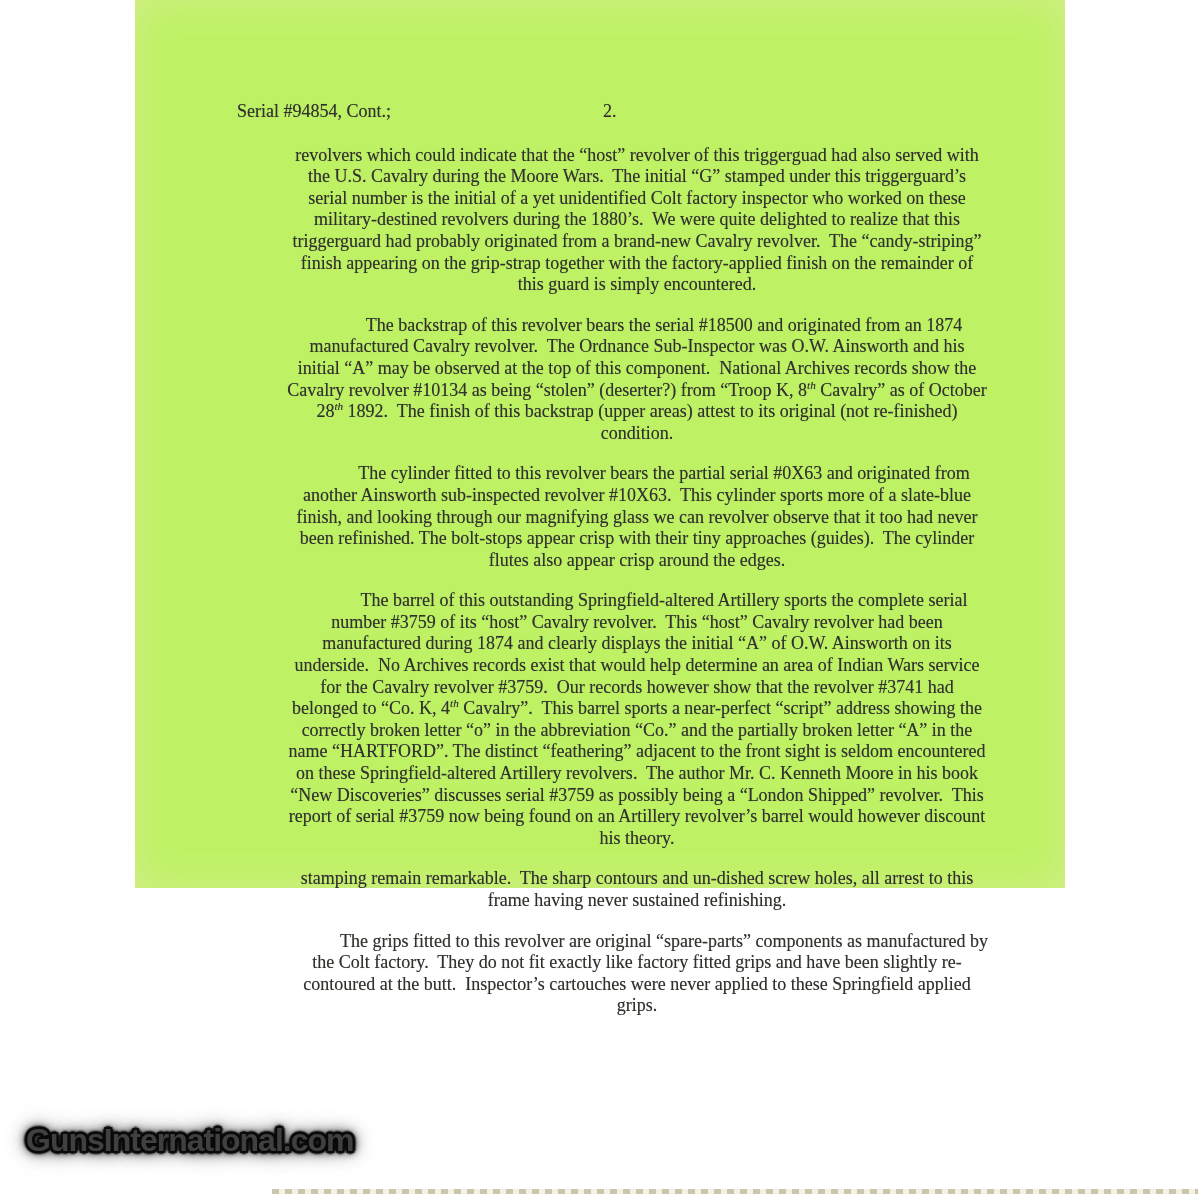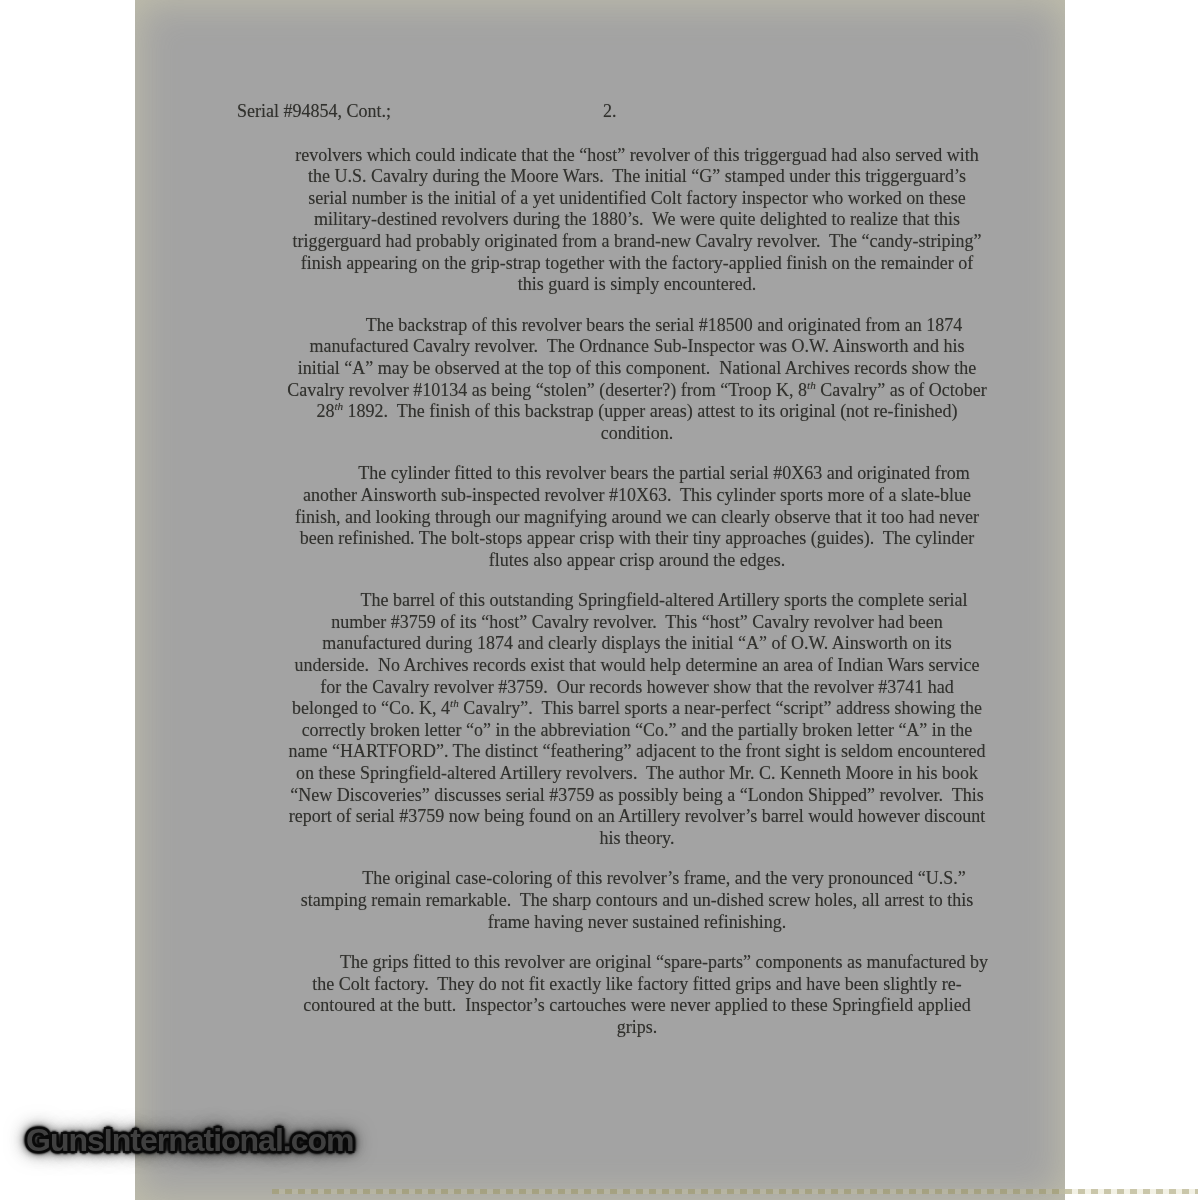--- a/index.html
+++ b/index.html
@@ -15,22 +15,22 @@
     position: relative;
     width: 1200px;
     height: 1200px;
     background: #ffffff;
   }
   .paper {
     position: absolute;
     left: 135px;
     top: 0;
     width: 930px;
-    height: 1200px;
-    background: #a3a3a3;
+    height: 888px;
+    background: #bef264;
     box-shadow: inset 0 0 40px rgba(235, 230, 185, 0.45);
   }
   .content {
     position: absolute;
     left: 102px;  
     top: 101px;
     width: 800px;
     color: #31312e;
     font-size: 18px;
     line-height: 21.6px;
@@ -117,42 +117,41 @@
           <div class="line">manufactured Cavalry revolver.  The Ordnance Sub-Inspector was O.W. Ainsworth and his</div>
           <div class="line">initial “A” may be observed at the top of this component.  National Archives records show the</div>
           <div class="line">Cavalry revolver #10134 as being “stolen” (deserter?) from “Troop K, 8<sup>th</sup> Cavalry” as of October</div>
           <div class="line">28<sup>th</sup> 1892.  The finish of this backstrap (upper areas) attest to its original (not re-finished)</div>
           <div class="line">condition.</div>
         </div>
 
       <div class="paragraph">
           <div class="line">   The cylinder fitted to this revolver bears the partial serial #0X63 and originated from</div>
           <div class="line">another Ainsworth sub-inspected revolver #10X63.  This cylinder sports more of a slate-blue</div>
-          <div class="line">finish, and looking through our magnifying around we can clearly observe that it too had never</div>
+          <div class="line">finish, and looking through our magnifying glass we can revolver observe that it too had never</div>
           <div class="line">been refinished. The bolt-stops appear crisp with their tiny approaches (guides).  The cylinder</div>
           <div class="line">flutes also appear crisp around the edges.</div>
         </div>
 
       <div class="paragraph">
           <div class="line">   The barrel of this outstanding Springfield-altered Artillery sports the complete serial</div>
           <div class="line">number #3759 of its “host” Cavalry revolver.  This “host” Cavalry revolver had been</div>
           <div class="line">manufactured during 1874 and clearly displays the initial “A” of O.W. Ainsworth on its</div>
           <div class="line">underside.  No Archives records exist that would help determine an area of Indian Wars service</div>
           <div class="line">for the Cavalry revolver #3759.  Our records however show that the revolver #3741 had</div>
           <div class="line">belonged to “Co. K, 4<sup>th</sup> Cavalry”.  This barrel sports a near-perfect “script” address showing the</div>
           <div class="line">correctly broken letter “o” in the abbreviation “Co.” and the partially broken letter “A” in the</div>
           <div class="line">name “HARTFORD”. The distinct “feathering” adjacent to the front sight is seldom encountered</div>
           <div class="line">on these Springfield-altered Artillery revolvers.  The author Mr. C. Kenneth Moore in his book</div>
           <div class="line">“New Discoveries” discusses serial #3759 as possibly being a “London Shipped” revolver.  This</div>
           <div class="line">report of serial #3759 now being found on an Artillery revolver’s barrel would however discount</div>
           <div class="line">his theory.</div>
         </div>
 
       <div class="paragraph">
-          <div class="line">   The original case-coloring of this revolver’s frame, and the very pronounced “U.S.”</div>
           <div class="line">stamping remain remarkable.  The sharp contours and un-dished screw holes, all arrest to this</div>
           <div class="line">frame having never sustained refinishing.</div>
         </div>
 
       <div class="paragraph">
           <div class="line">   The grips fitted to this revolver are original “spare-parts” components as manufactured by</div>
           <div class="line">the Colt factory.  They do not fit exactly like factory fitted grips and have been slightly re-</div>
           <div class="line">contoured at the butt.  Inspector’s cartouches were never applied to these Springfield applied</div>
           <div class="line">grips.</div>
         </div>

